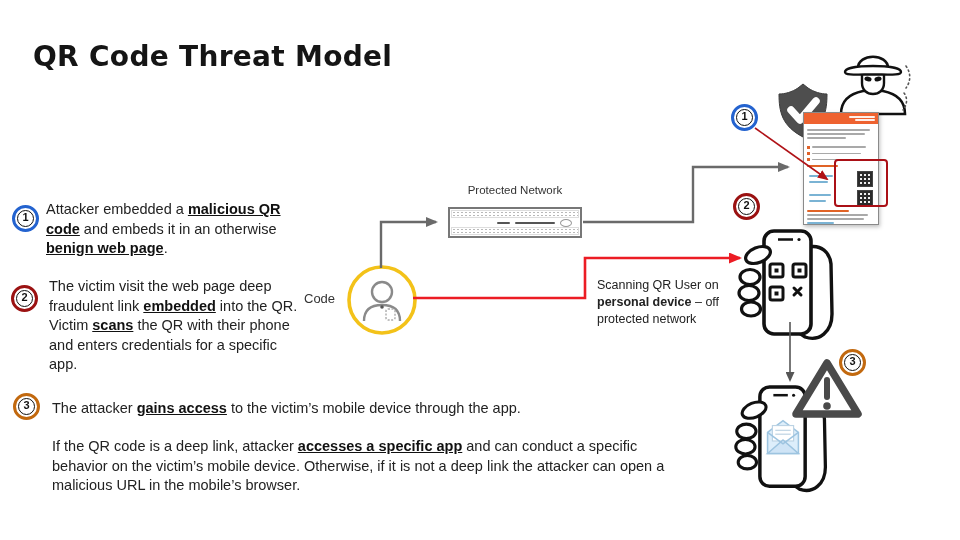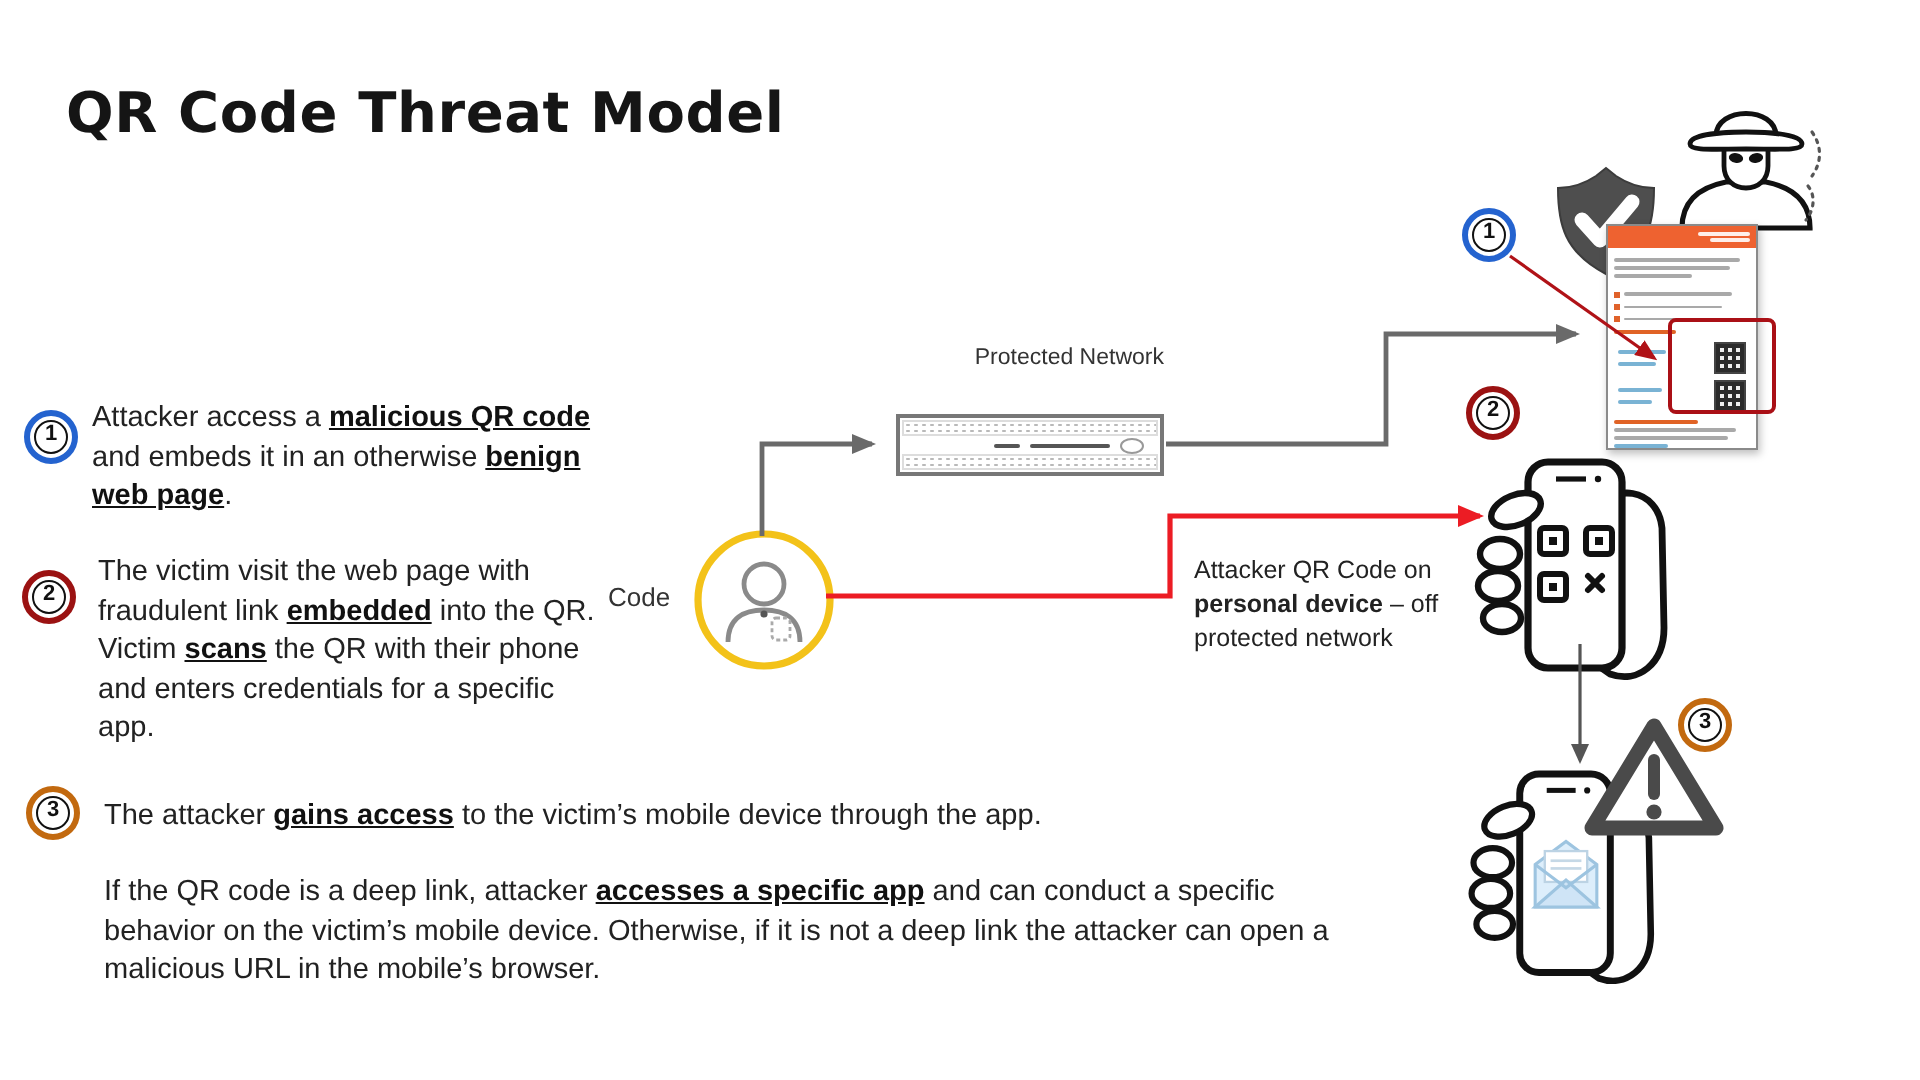--- a/index.html
+++ b/index.html
@@ -22,21 +22,21 @@
   .user-label{position:absolute;left:304px;top:291px;font-size:13px;color:#333;}
   
   .router{position:absolute;left:448px;top:207px;width:134px;height:31px;border:2px solid #777;
           background:#fff;box-sizing:border-box;display:flex;flex-direction:column;justify-content:space-between;}
   .stipple{height:8px;margin:1px;background-image:radial-gradient(#b9b9b9 0.8px,transparent 0.9px);
            background-size:4px 3px;border:1px solid #ddd;}
   .router-mid{display:flex;align-items:center;justify-content:flex-end;gap:5px;padding:0 8px;height:7px;}
   .dash{height:2px;background:#555;border-radius:1px;}
   .d1{width:13px;} .d2{width:40px;}
   .rport{width:10px;height:6px;border:1.2px solid #999;border-radius:50%;}
-  .net-label{position:absolute;left:448px;top:173px;width:134px;text-align:right;font-size:11.5px;color:#333;}
+  .net-label{position:absolute;left:448px;top:184px;width:134px;text-align:center;font-size:11.5px;color:#333;}
   
   .scan-label{position:absolute;left:597px;top:277px;width:140px;font-size:12.5px;line-height:17px;color:#222;}
   .scan-label b{font-weight:bold;text-align:center;}
   
   .flyer{position:absolute;left:803px;top:112px;width:76px;height:113px;background:#fff;
          border:1.5px solid #8a8a8a;box-sizing:border-box;box-shadow:1px 2px 4px rgba(0,0,0,.25);z-index:3;}
   .flyer-header{height:11px;background:#ee6230;display:flex;flex-direction:column;align-items:flex-end;
                 justify-content:center;gap:1.5px;padding-right:3px;}
   .fh-line{height:1.5px;background:rgba(255,255,255,.9);border-radius:1px;}
   .w1{width:26px;} .w2{width:20px;}
@@ -61,26 +61,26 @@
 </head>
 <body>
 
 <div class="stage">
 
   <h1 class="title">QR Code Threat Model</h1>
 
   <div class="badge b-blue" style="left:12px;top:205px">
     <span class="badge-num">1</span>
   </div>
-  <p class="step" style="left:46px;top:200px;width:272px"><span>Attacker access a </span><b>malicious QR code</b><span> and embeds it in an otherwise </span><b>benign web page</b><span>.</span></p>
+  <p class="step" style="left:46px;top:200px;width:272px"><span>Attacker embedded a </span><b>malicious QR code</b><span> and embeds it in an otherwise </span><b>benign web page</b><span>.</span></p>
 
   <div class="badge b-darkred" style="left:11px;top:285px">
     <span class="badge-num">2</span>
   </div>
-  <p class="step" style="left:49px;top:277px;width:252px"><span>The victim visit the web page with fraudulent link </span><b>embedded</b><span> into the QR. Victim </span><b>scans</b><span> the QR with their phone and enters credentials for a specific app.</span></p>
+  <p class="step" style="left:49px;top:277px;width:252px"><span>The victim visit the web page deep fraudulent link </span><b>embedded</b><span> into the QR. Victim </span><b>scans</b><span> the QR with their phone and enters credentials for a specific app.</span></p>
 
   <div class="badge b-orange" style="left:13px;top:393px">
     <span class="badge-num">3</span>
   </div>
   <p class="step" style="left:52px;top:399px;width:620px"><span>The attacker </span><b>gains access</b><span> to the victim’s mobile device through the app.</span></p>
   <p class="step" style="left:52px;top:437px;width:620px"><span>If the QR code is a deep link, attacker </span><b>accesses a specific app</b><span> and can conduct a specific behavior on the victim’s mobile device. Otherwise, if it is not a deep link the attacker can open a malicious URL in the mobile’s browser.</span></p>
 
   <span class="user-label">Code</span>
   <svg class="icon" style="left:345px;top:263px" width="74" height="74" viewBox="0 0 74 74">
     <circle cx="37" cy="37" r="33" fill="#fff" stroke="#f3c219" stroke-width="3.6"></circle>
@@ -94,21 +94,21 @@
   <div class="router">
     <div class="stipple"></div>
     <div class="router-mid">
       <div class="dash d1"></div>
       <div class="dash d2"></div>
       <div class="rport"></div>
     </div>
     <div class="stipple"></div>
   </div>
 
-  <div class="scan-label"><span>Attacker QR Code on </span><b>personal device</b><span> – off protected network</span></div>
+  <div class="scan-label"><span>Scanning QR User on </span><b>personal device</b><span> – off protected network</span></div>
 
   <svg class="icon" style="left:777px;top:82px" width="52" height="57" viewBox="0 0 52 57">
     <path d="M26 2 L31 6 C37 10 44 12 50 12 C50 30 47 44 26 55 C5 44 2 30 2 12 C8 12 15 10 21 6 Z" fill="#4e4e4e" stroke="#3c3c3c" stroke-width="1"></path>
     <path d="M14 28 L23 38 L39 19" fill="none" stroke="#fff" stroke-width="7.5" stroke-linecap="round" stroke-linejoin="round"></path>
   </svg>
 
   <svg class="icon" style="left:832px;top:48px" width="82" height="68" viewBox="0 0 82 68">
     <path d="M9 66 C9 50 21 45 31 43 L51 43 C61 45 73 50 73 66 Z" fill="#fff" stroke="#111" stroke-width="2.6"></path>
     <path d="M30 23 L52 23 L52 35 C52 42 47 46 41 46 C35 46 30 42 30 35 Z" fill="#fff" stroke="#111" stroke-width="2.4"></path>
     <ellipse cx="36" cy="31" rx="3.6" ry="2.4" fill="#111" transform="rotate(10 36 31)"></ellipse>

